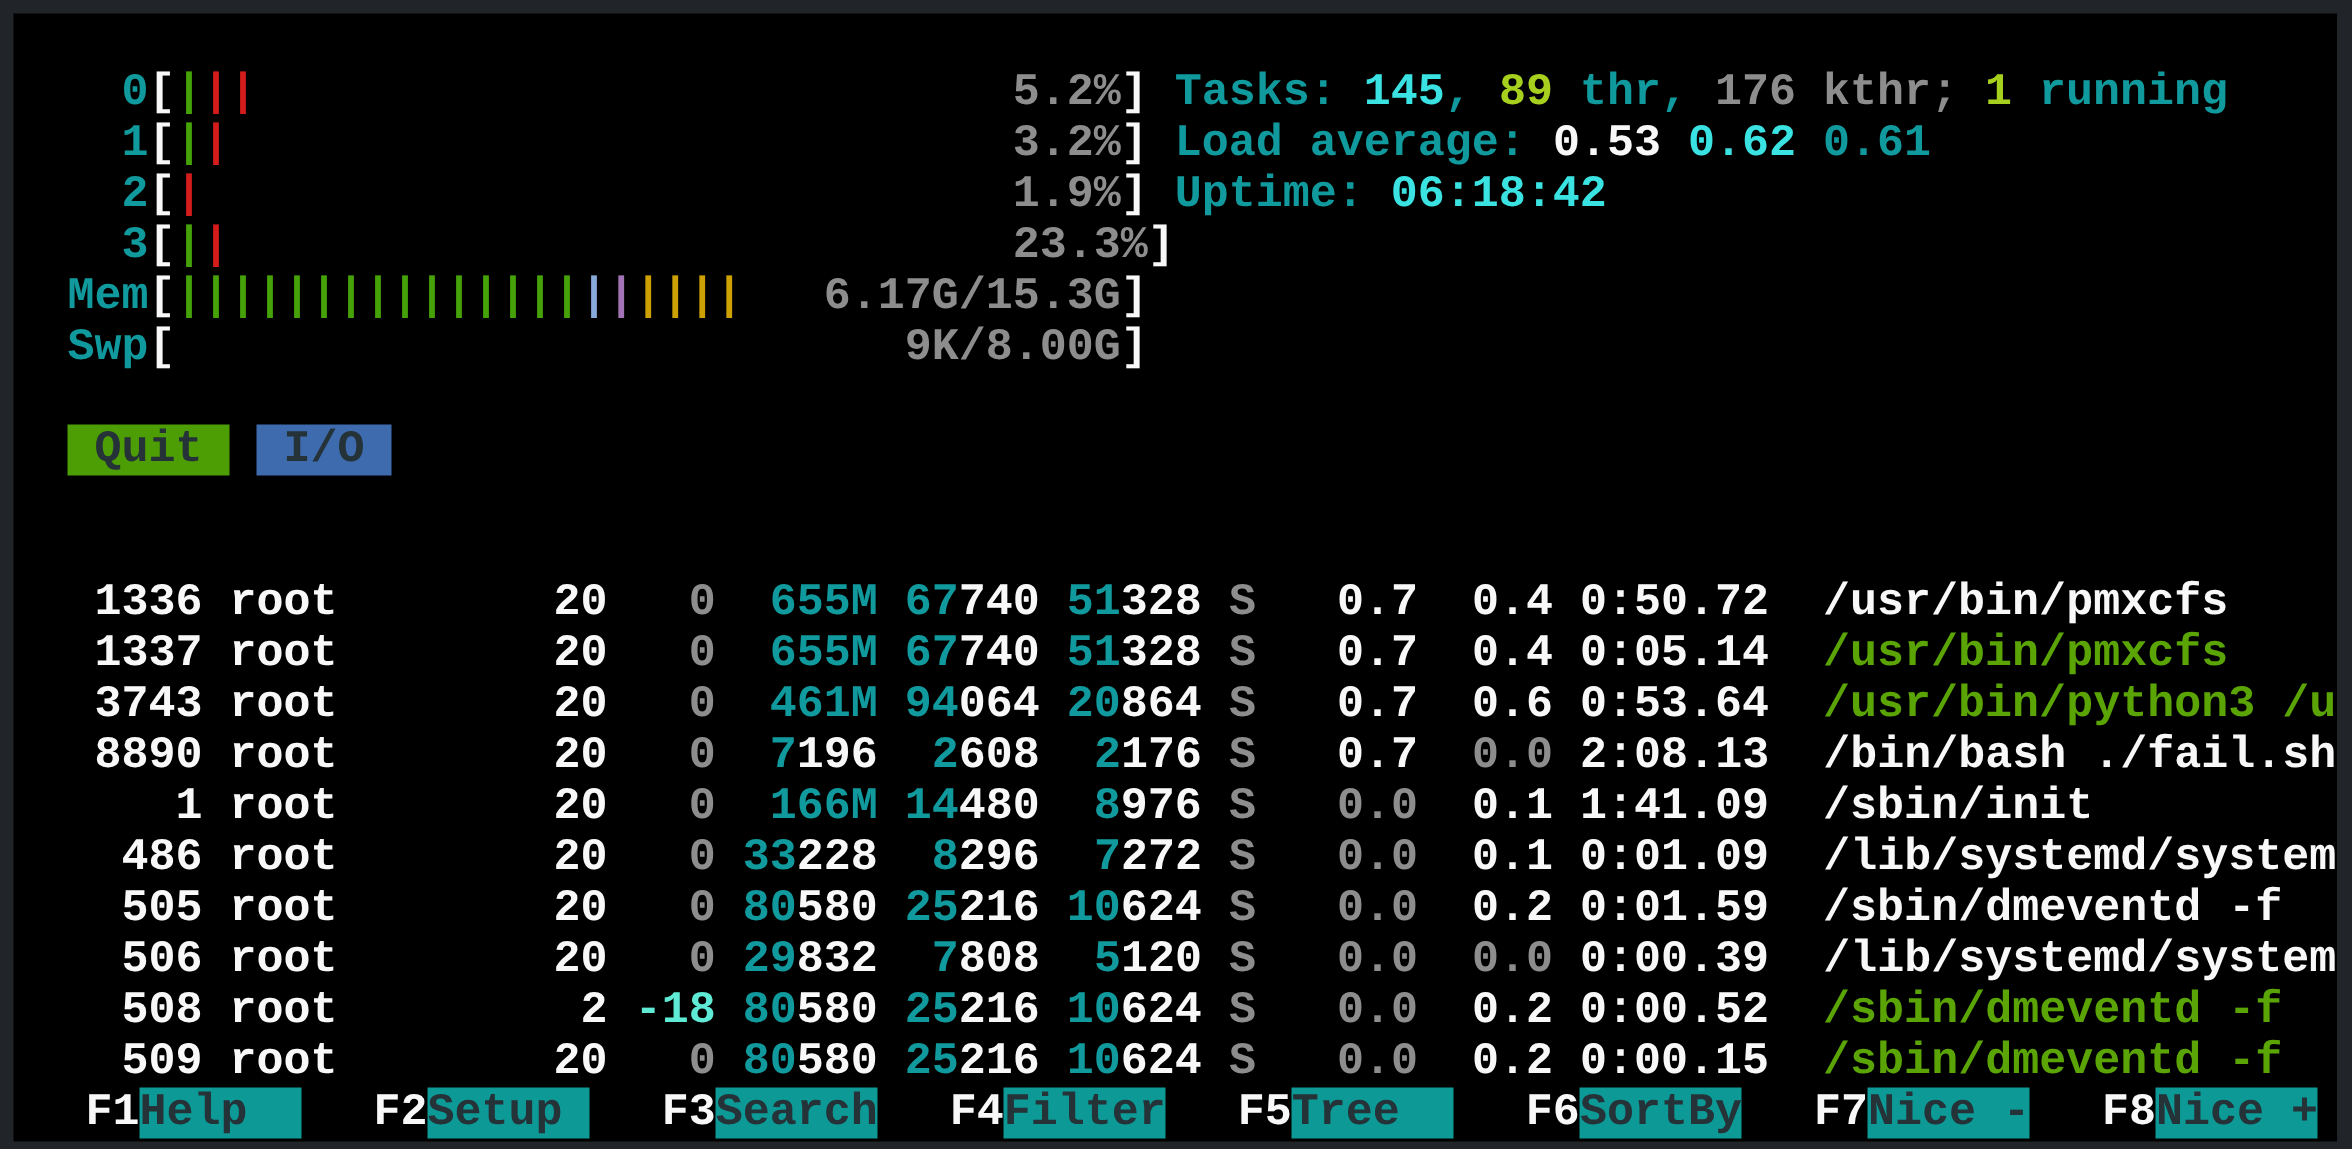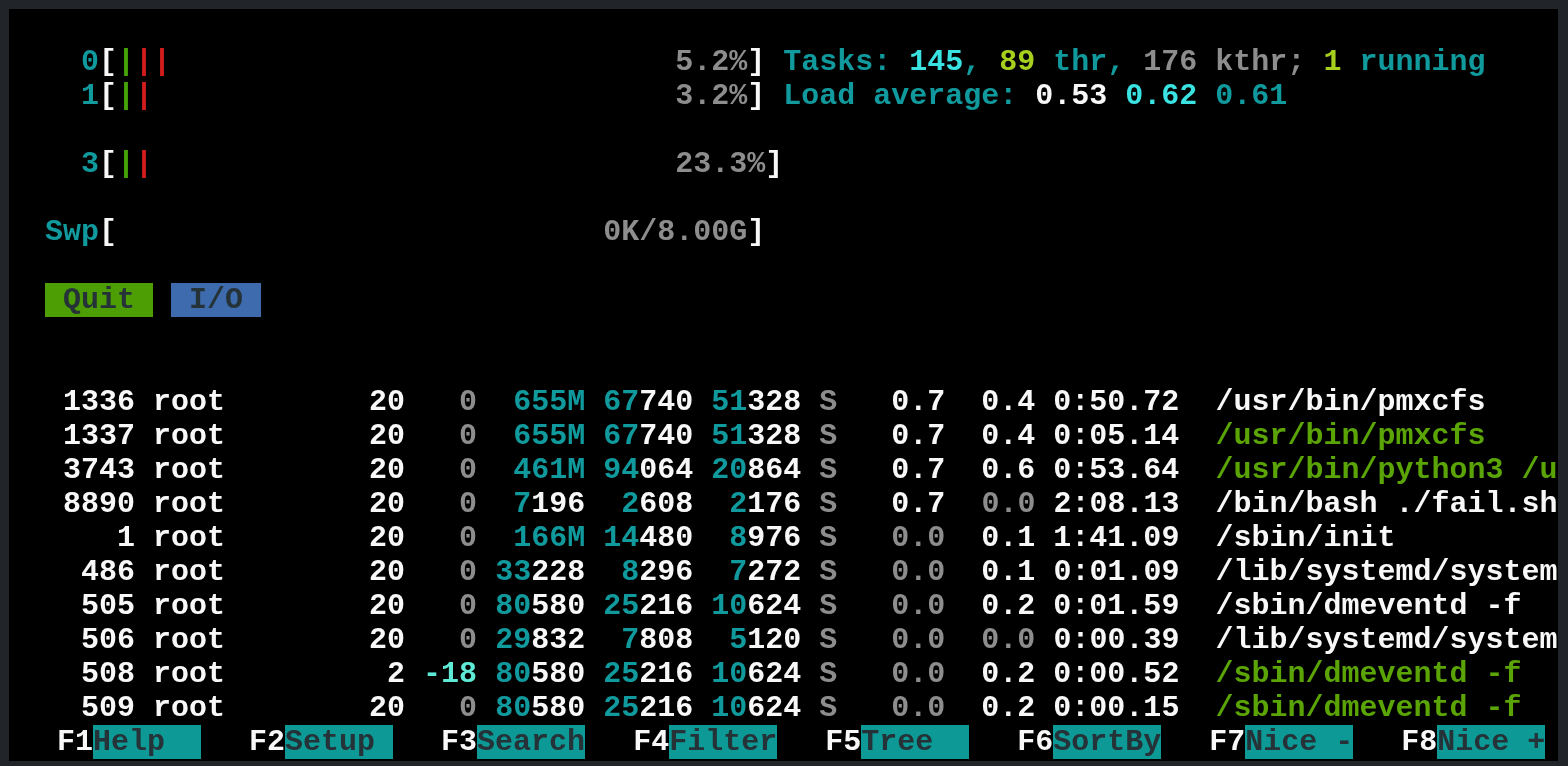--- a/index.html
+++ b/index.html
@@ -41,22 +41,24 @@
   .tabio{background:#3d6bad;color:#253237;margin-top:40px;}
   .fk{color:#f8f8f8;margin-left:48px;}
   .fl{background:#0d9a97;color:#253237;}
 </style>
 </head>
 <body>
 
 <div id="screen">
     <div class="line" style="top: 45px;"><span class="tl">    0</span><span class="br">[</span><span class="bg">|</span><span class="brd">||</span><span>                            </span><span class="gy">5.2%</span><span class="br">]</span><span> </span><span class="tl">Tasks: </span><span class="cb">145</span><span class="tl">,</span><span> </span><span class="gb">89</span><span class="tl"> thr,</span><span> </span><span class="gy">176 kthr;</span><span> </span><span class="gb">1</span><span class="tl"> running</span></div>
     <div class="line" style="top: 79px;"><span class="tl">    1</span><span class="br">[</span><span class="bg">|</span><span class="brd">|</span><span>                             </span><span class="gy">3.2%</span><span class="br">]</span><span> </span><span class="tl">Load average: </span><span class="w">0.53</span><span> </span><span class="cb">0.62</span><span> </span><span class="tl">0.61</span></div>
+    <div class="line" style="top: 113px;"><span class="tl">    2</span><span class="br">[</span><span class="brd">|</span><span>                              </span><span class="gy">1.9%</span><span class="br">]</span><span> </span><span class="tl">Uptime: </span><span class="cb">06:18:42</span></div>
     <div class="line" style="top: 147px;"><span class="tl">    3</span><span class="br">[</span><span class="bg">|</span><span class="brd">|</span><span>                             </span><span class="gy">23.3%</span><span class="br">]</span></div>
-    <div class="line" style="top: 215px;"><span class="tl">  Swp</span><span class="br">[</span><span>                           </span><span class="gy">0K/8.00G</span><span class="br">]</span></div>
+    <div class="line" style="top: 181px;"><span class="tl">  Mem</span><span class="br">[</span><span class="bg">|||||||||||||||</span><span class="bb">|</span><span class="bp">|</span><span class="by">||||</span><span>   </span><span class="gy">6.17G/15.3G</span><span class="br">]</span></div>
+    <div class="line" style="top: 215px;"><span class="tl">  Swp</span><span class="br">[</span><span>                           </span><span class="gy">9K/8.00G</span><span class="br">]</span></div>
     <div class="line" style="top: 283px;"><span>  </span><span class="tabm"> Quit </span><span> </span><span class="tabio"> I/O </span></div>
     <div class="line" style="top: 385px;"><span class="w">   1336 root       </span><span class="w"> 20</span><span> </span><span class="gy">  0</span><span> </span><span class="tl"> 655M</span><span> </span><span class="tl">67</span><span class="w">740</span><span> </span><span class="tl">51</span><span class="w">328</span><span> </span><span class="gy">S</span><span class="w">   0.7</span><span> </span><span class="w"> 0.4</span><span> </span><span class="w">0:50.72</span><span>  </span><span class="w">/usr/bin/pmxcfs</span></div>
     <div class="line" style="top: 419px;"><span class="w">   1337 root       </span><span class="w"> 20</span><span> </span><span class="gy">  0</span><span> </span><span class="tl"> 655M</span><span> </span><span class="tl">67</span><span class="w">740</span><span> </span><span class="tl">51</span><span class="w">328</span><span> </span><span class="gy">S</span><span class="w">   0.7</span><span> </span><span class="w"> 0.4</span><span> </span><span class="w">0:05.14</span><span>  </span><span class="gn">/usr/bin/pmxcfs</span></div>
     <div class="line" style="top: 453px;"><span class="w">   3743 root       </span><span class="w"> 20</span><span> </span><span class="gy">  0</span><span> </span><span class="tl"> 461M</span><span> </span><span class="tl">94</span><span class="w">064</span><span> </span><span class="tl">20</span><span class="w">864</span><span> </span><span class="gy">S</span><span class="w">   0.7</span><span> </span><span class="w"> 0.6</span><span> </span><span class="w">0:53.64</span><span>  </span><span class="gn">/usr/bin/python3 /u</span></div>
     <div class="line" style="top: 487px;"><span class="w">   8890 root       </span><span class="w"> 20</span><span> </span><span class="gy">  0</span><span> </span><span> </span><span class="tl">7</span><span class="w">196</span><span> </span><span> </span><span class="tl">2</span><span class="w">608</span><span> </span><span> </span><span class="tl">2</span><span class="w">176</span><span> </span><span class="gy">S</span><span class="w">   0.7</span><span> </span><span class="gy"> 0.0</span><span> </span><span class="w">2:08.13</span><span>  </span><span class="w">/bin/bash ./fail.sh</span></div>
     <div class="line" style="top: 521px;"><span class="w">      1 root       </span><span class="w"> 20</span><span> </span><span class="gy">  0</span><span> </span><span class="tl"> 166M</span><span> </span><span class="tl">14</span><span class="w">480</span><span> </span><span> </span><span class="tl">8</span><span class="w">976</span><span> </span><span class="gy">S</span><span class="gy">   0.0</span><span> </span><span class="w"> 0.1</span><span> </span><span class="w">1:41.09</span><span>  </span><span class="w">/sbin/init</span></div>
     <div class="line" style="top: 555px;"><span class="w">    486 root       </span><span class="w"> 20</span><span> </span><span class="gy">  0</span><span> </span><span class="tl">33</span><span class="w">228</span><span> </span><span> </span><span class="tl">8</span><span class="w">296</span><span> </span><span> </span><span class="tl">7</span><span class="w">272</span><span> </span><span class="gy">S</span><span class="gy">   0.0</span><span> </span><span class="w"> 0.1</span><span> </span><span class="w">0:01.09</span><span>  </span><span class="w">/lib/systemd/system</span></div>
     <div class="line" style="top: 589px;"><span class="w">    505 root       </span><span class="w"> 20</span><span> </span><span class="gy">  0</span><span> </span><span class="tl">80</span><span class="w">580</span><span> </span><span class="tl">25</span><span class="w">216</span><span> </span><span class="tl">10</span><span class="w">624</span><span> </span><span class="gy">S</span><span class="gy">   0.0</span><span> </span><span class="w"> 0.2</span><span> </span><span class="w">0:01.59</span><span>  </span><span class="w">/sbin/dmeventd -f</span></div>
     <div class="line" style="top: 623px;"><span class="w">    506 root       </span><span class="w"> 20</span><span> </span><span class="gy">  0</span><span> </span><span class="tl">29</span><span class="w">832</span><span> </span><span> </span><span class="tl">7</span><span class="w">808</span><span> </span><span> </span><span class="tl">5</span><span class="w">120</span><span> </span><span class="gy">S</span><span class="gy">   0.0</span><span> </span><span class="gy"> 0.0</span><span> </span><span class="w">0:00.39</span><span>  </span><span class="w">/lib/systemd/system</span></div>
     <div class="line" style="top: 657px;"><span class="w">    508 root       </span><span class="w">  2</span><span> </span><span class="rd">-18</span><span> </span><span class="tl">80</span><span class="w">580</span><span> </span><span class="tl">25</span><span class="w">216</span><span> </span><span class="tl">10</span><span class="w">624</span><span> </span><span class="gy">S</span><span class="gy">   0.0</span><span> </span><span class="w"> 0.2</span><span> </span><span class="w">0:00.52</span><span>  </span><span class="gn">/sbin/dmeventd -f</span></div>

